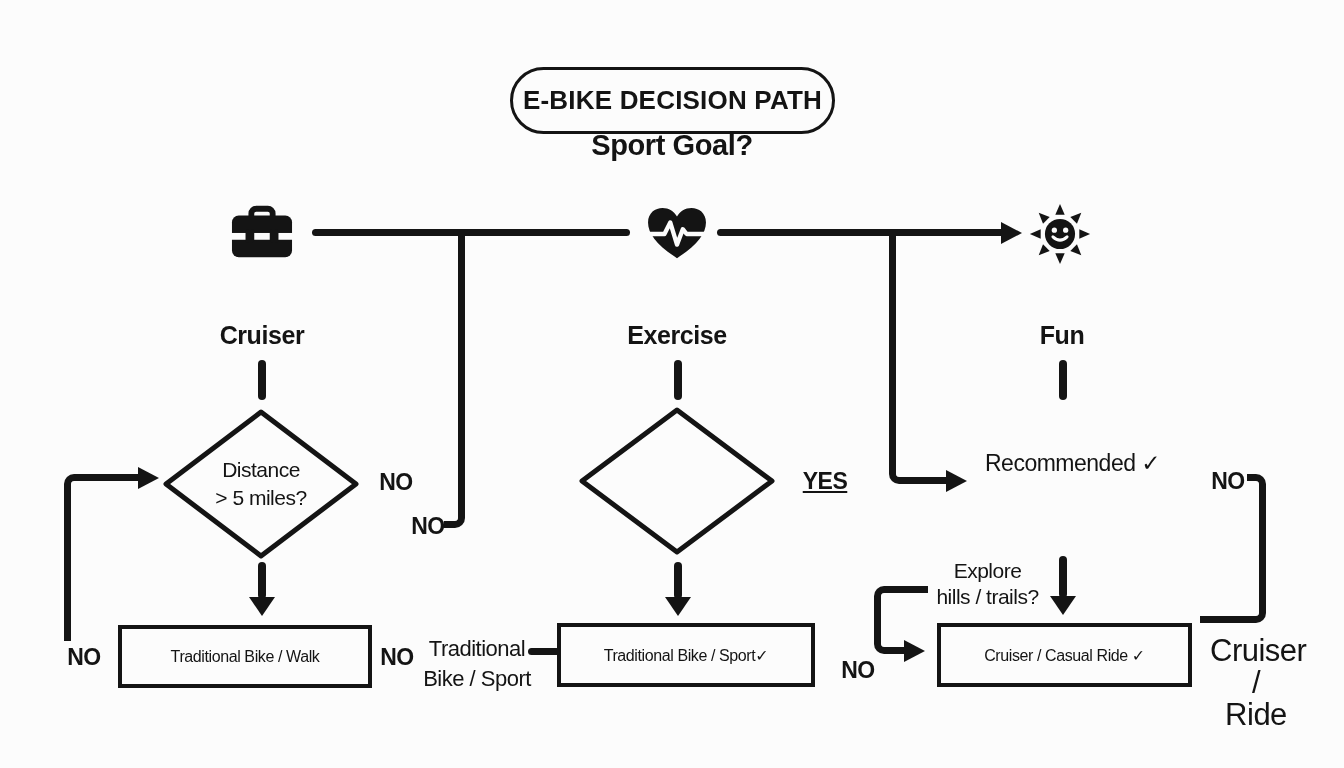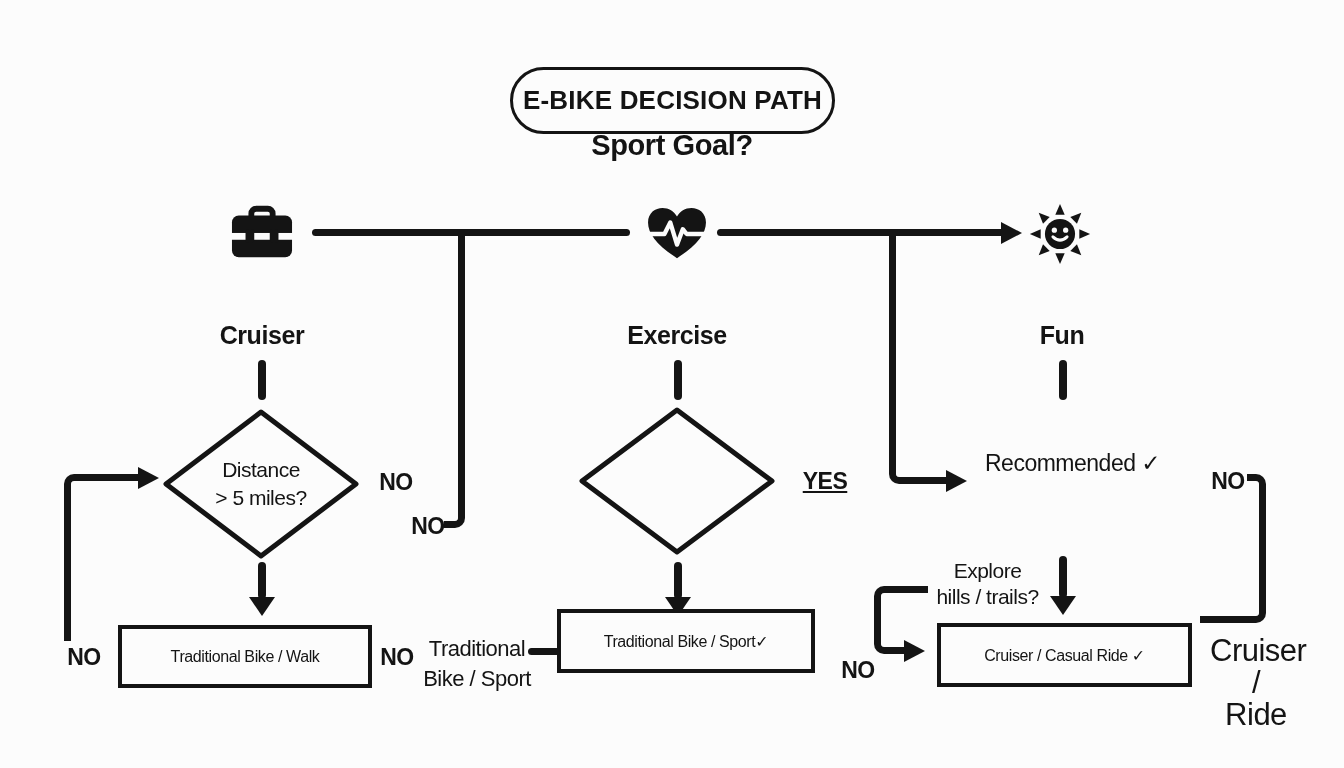--- a/index.html
+++ b/index.html
@@ -155,21 +155,21 @@
 
   <div class="abs dash" style="left:674px; top:562px; height:37px;"></div>
   <div class="abs ah-down" style="left:665px; top:597px;"></div>
 
   <div class="abs dash" style="left:1059px; top:556px; height:42px;"></div>
   <div class="abs ah-down" style="left:1050px; top:596px;"></div>
 
   <div class="abs ctr obox" style="left:118px; top:625px; width:254px; height:63px;">
     <div class="txt">Traditional Bike / Walk</div>
   </div>
-  <div class="abs ctr obox" style="left:557px; top:609px; width:258px; height:64px;">
+  <div class="abs ctr obox" style="left:557px; top:623px; width:258px; height:64px;">
     <div class="txt">Traditional Bike / Sport✓</div>
   </div>
   <div class="abs ctr obox" style="left:937px; top:623px; width:255px; height:64px;">
     <div class="txt">Cruiser / Casual Ride ✓</div>
   </div>
 
   <div class="abs hline" style="left:528px; top:648px; width:32px;"></div>
 
   <div class="abs elb" style="left:874px; top:586px; width:54px; height:40px;
        border-top-width:7px; border-left-width:7px; border-top-left-radius:10px;"></div>

